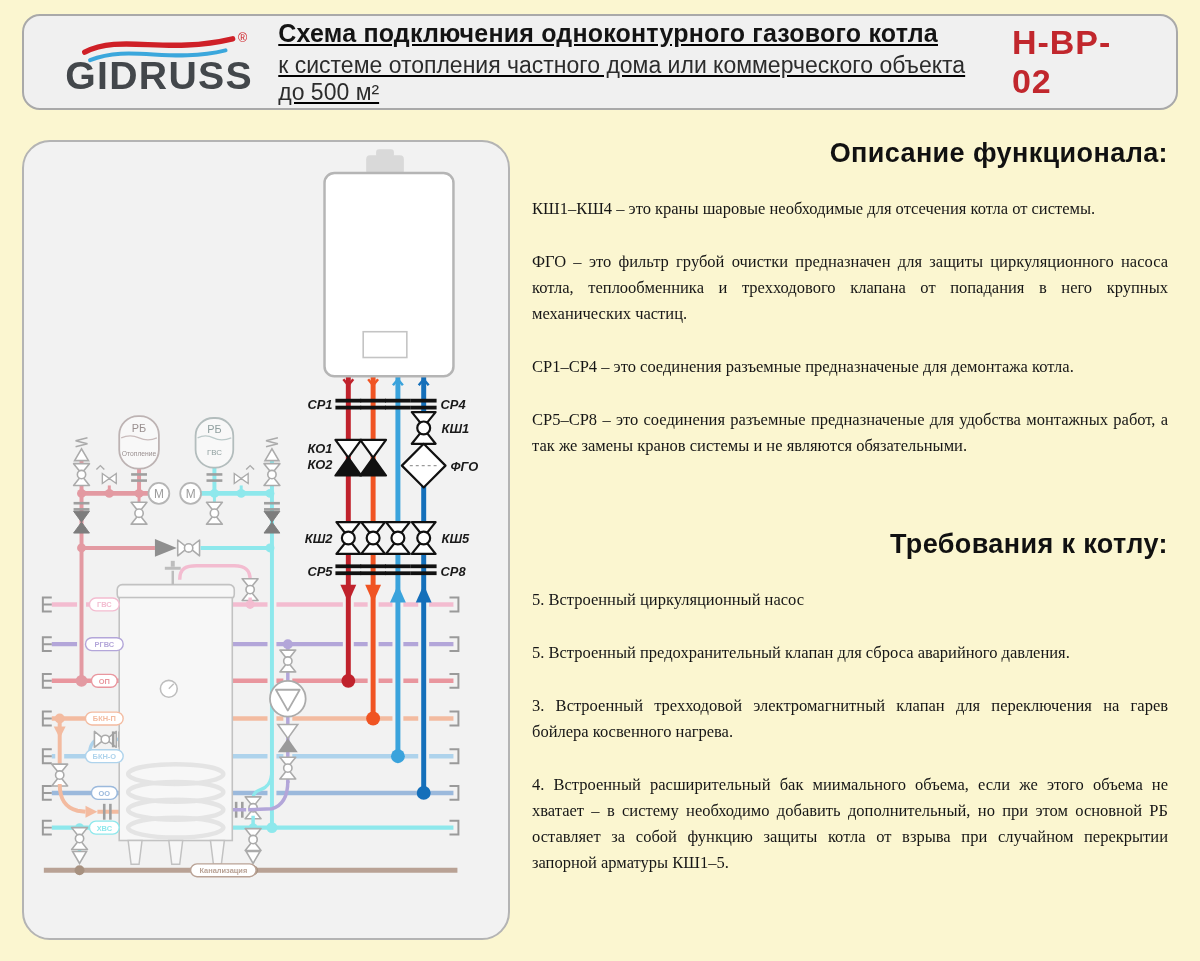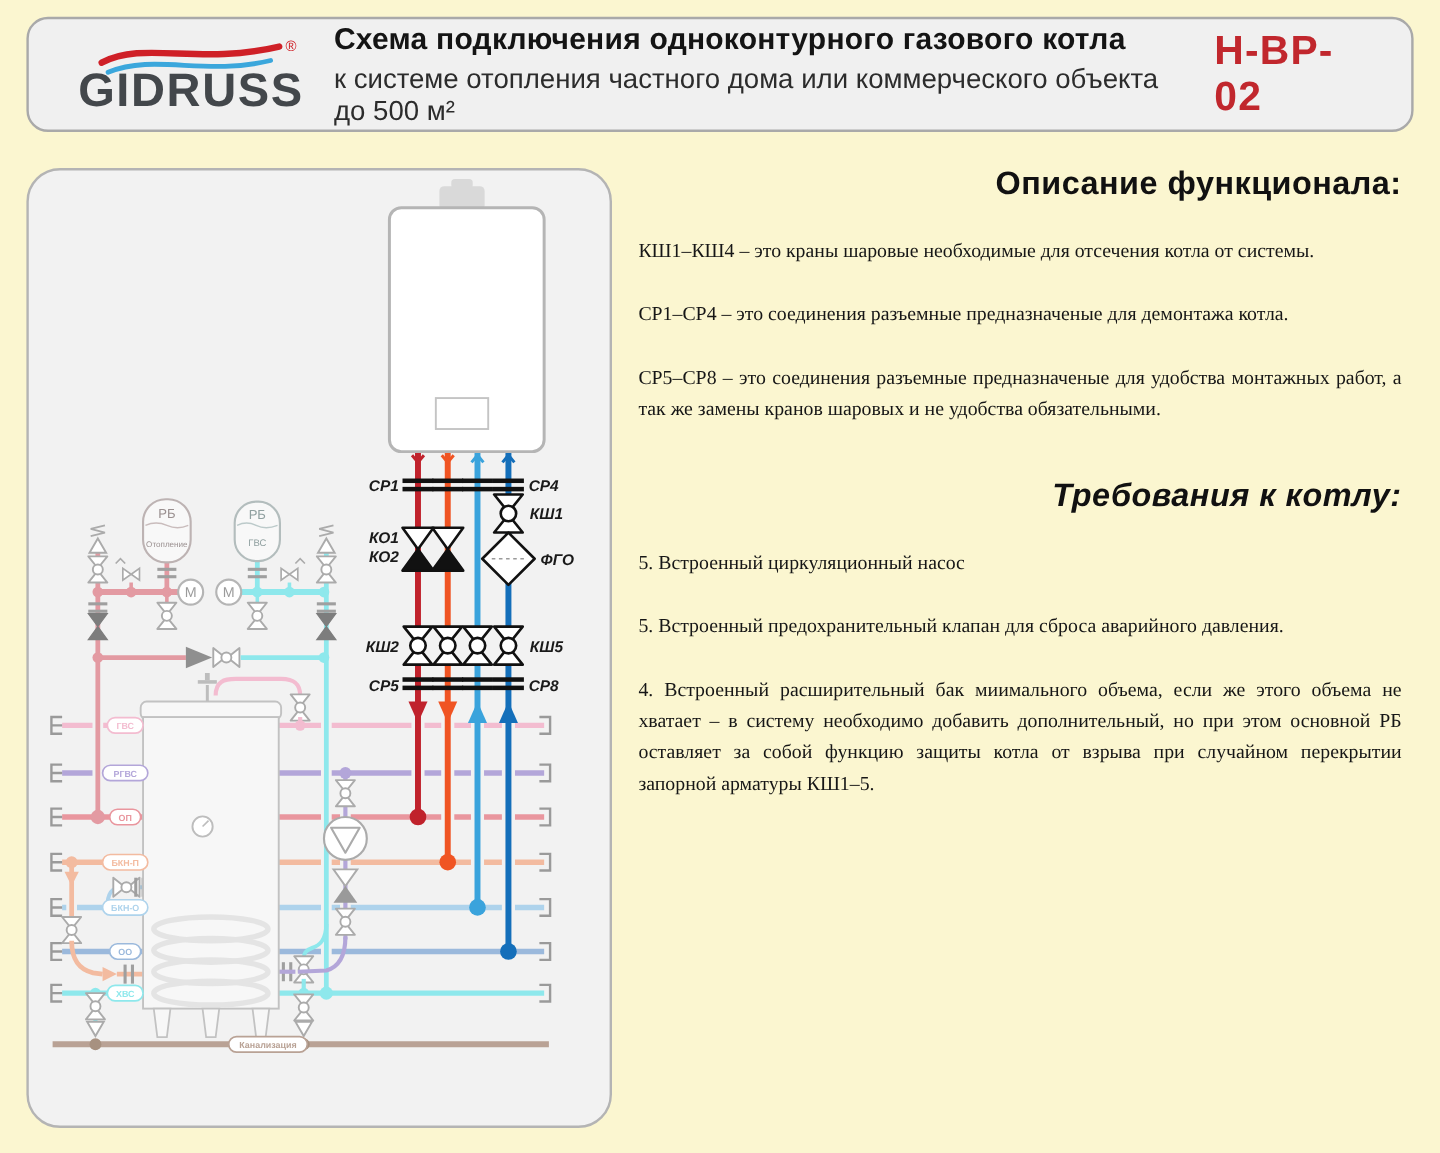--- a/index.html
+++ b/index.html
@@ -8,35 +8,35 @@
     background:#fbf6d0;
     font-family:"Liberation Sans", sans-serif;
     overflow:hidden;
   }
   .header-card{
     position:absolute;left:22px;top:14px;width:1156px;height:96px;
     background:#f0f0f0;border:2px solid #a9a9a9;border-radius:18px;
     box-sizing:border-box;display:flex;align-items:center;
     padding:0 40px 0 34px;gap:26px;
   }
-  .title-block{display:flex;flex-direction:column;gap:4px;}
+  .title-block{display:flex;flex-direction:column;gap:4px;text-decoration:underline;}
   .title{font-size:25px;font-weight:700;color:#141414;letter-spacing:.2px;}
   .subtitle{font-size:23px;font-weight:400;color:#2c2c2c;}
   .scheme-code{margin-left:auto;font-size:34px;font-weight:600;color:#c1272d;letter-spacing:1px;}
   .diagram-panel{
     position:absolute;left:22px;top:140px;width:488px;height:800px;
     background:#f2f2f2;border:2px solid #b4b4b4;border-radius:28px;
     box-sizing:border-box;overflow:hidden;
   }
   .diagram-panel svg{display:block;width:100%;height:100%;}
   .text-col{position:absolute;left:532px;top:138px;width:636px;color:#161616;}
   .text-col h2{
     font-size:27px;font-weight:600;letter-spacing:.4px;margin:0;color:#111;text-align:right;
   }
-  .text-col h2.second{margin-top:44px;font-style:italic;}
+  .text-col h2.second{margin-top:70px;}
   .text-col p{
     font-size:16.5px;line-height:26px;margin:27px 0 0;text-align:justify;font-family:Liberation Serif, serif;
   }
   .dlabel{font-style:italic;font-weight:700;font-size:13px;fill:#1a1a1a;}
   .pill-text{font-size:7.5px;font-weight:700;}
   .tank-text{fill:#9a9090;}
 </style>
 </head>
 <body>
 
@@ -369,19 +369,21 @@
     <rect x="355" y="6" width="18" height="8" rx="3" fill="#d9d9d9"></rect>
     <rect x="303" y="30" width="130" height="205" rx="10" fill="#fff" stroke="#b5b5b5" stroke-width="2.5"></rect>
     <rect x="342" y="190" width="44" height="26" fill="#fff" stroke="#c4c4c4" stroke-width="1.6"></rect>
   </g>
 </svg>
 </div>
 
 <div class="text-col">
   <h2>Описание функционала:</h2>
   <p>КШ1–КШ4 – это краны шаровые необходимые для отсечения котла от системы.</p>
+  <p>ФГО – это фильтр грубой очистки предназначен для защиты циркуляционного насоса котла, теплообменника и трехходового клапана от попадания в него крупных механических частиц.</p>
   <p>СР1–СР4 – это соединения разъемные предназначеные для демонтажа котла.</p>
-  <p>СР5–СР8 – это соединения разъемные предназначеные для удобства монтажных работ, а так же замены кранов шаровых и не удобства обязательными.</p>
+  <p>СР5–СР8 – это соединения разъемные предназначеные для удобства монтажных работ, а так же замены кранов системы и не являются обязательными.</p>
   <h2 class="second">Требования к котлу:</h2>
   <p>5. Встроенный циркуляционный насос</p>
   <p>5. Встроенный предохранительный клапан для сброса аварийного давления.</p>
+  <p>3. Встроенный трехходовой электромагнитный клапан для переключения на гарев бойлера косвенного нагрева.</p>
   <p>4. Встроенный расширительный бак миимального объема, если же этого объема не хватает – в систему необходимо добавить дополнительный, но при этом основной РБ оставляет за собой функцию защиты котла от взрыва при случайном перекрытии запорной арматуры КШ1–5.</p>
 </div>
 
 </body></html>

